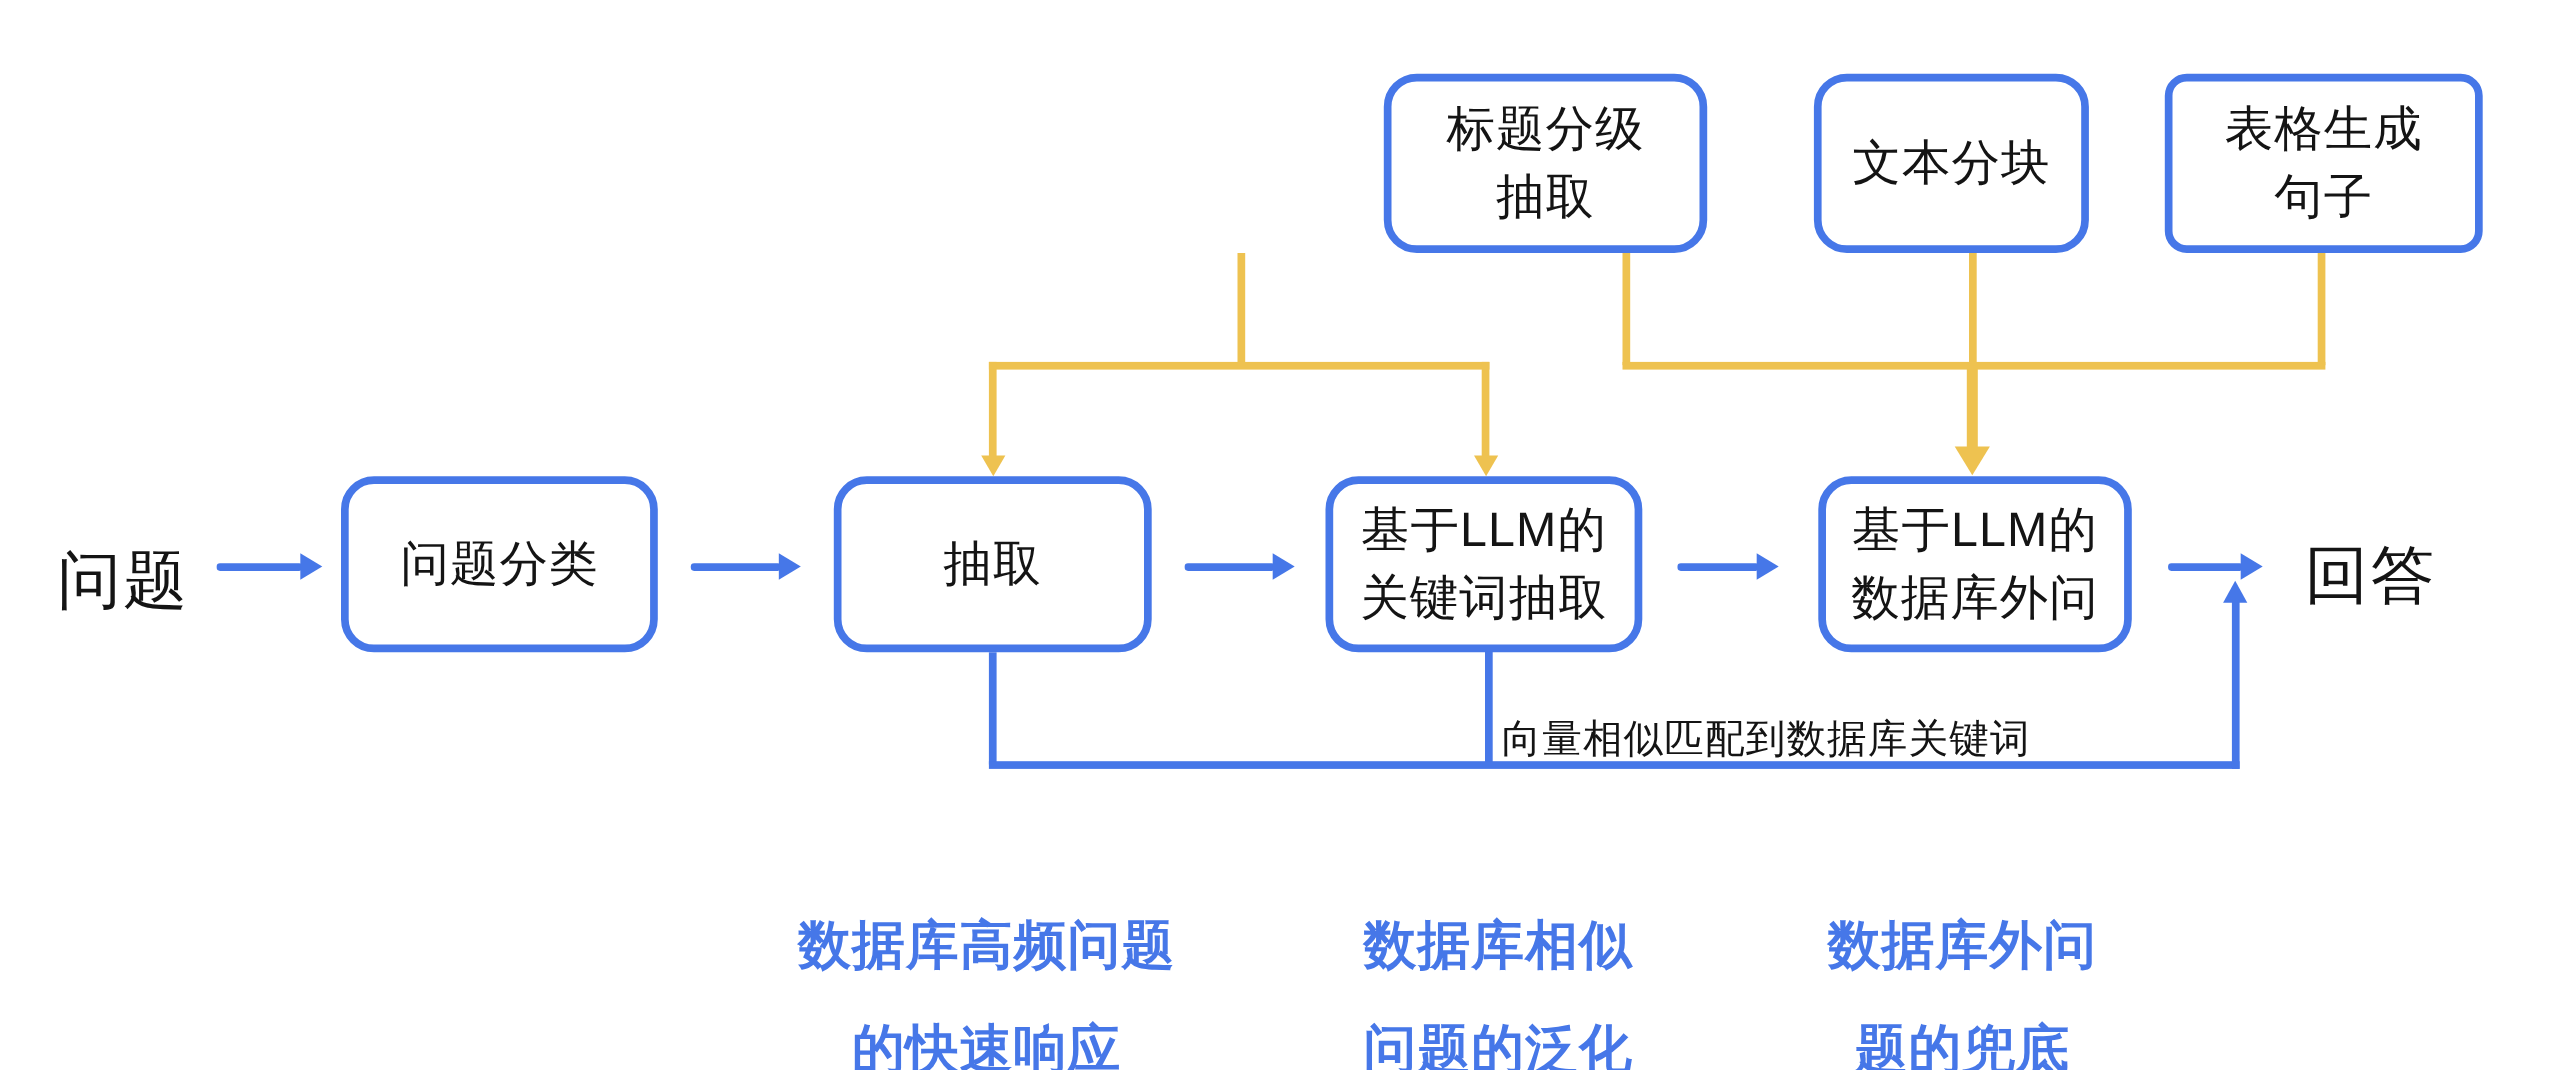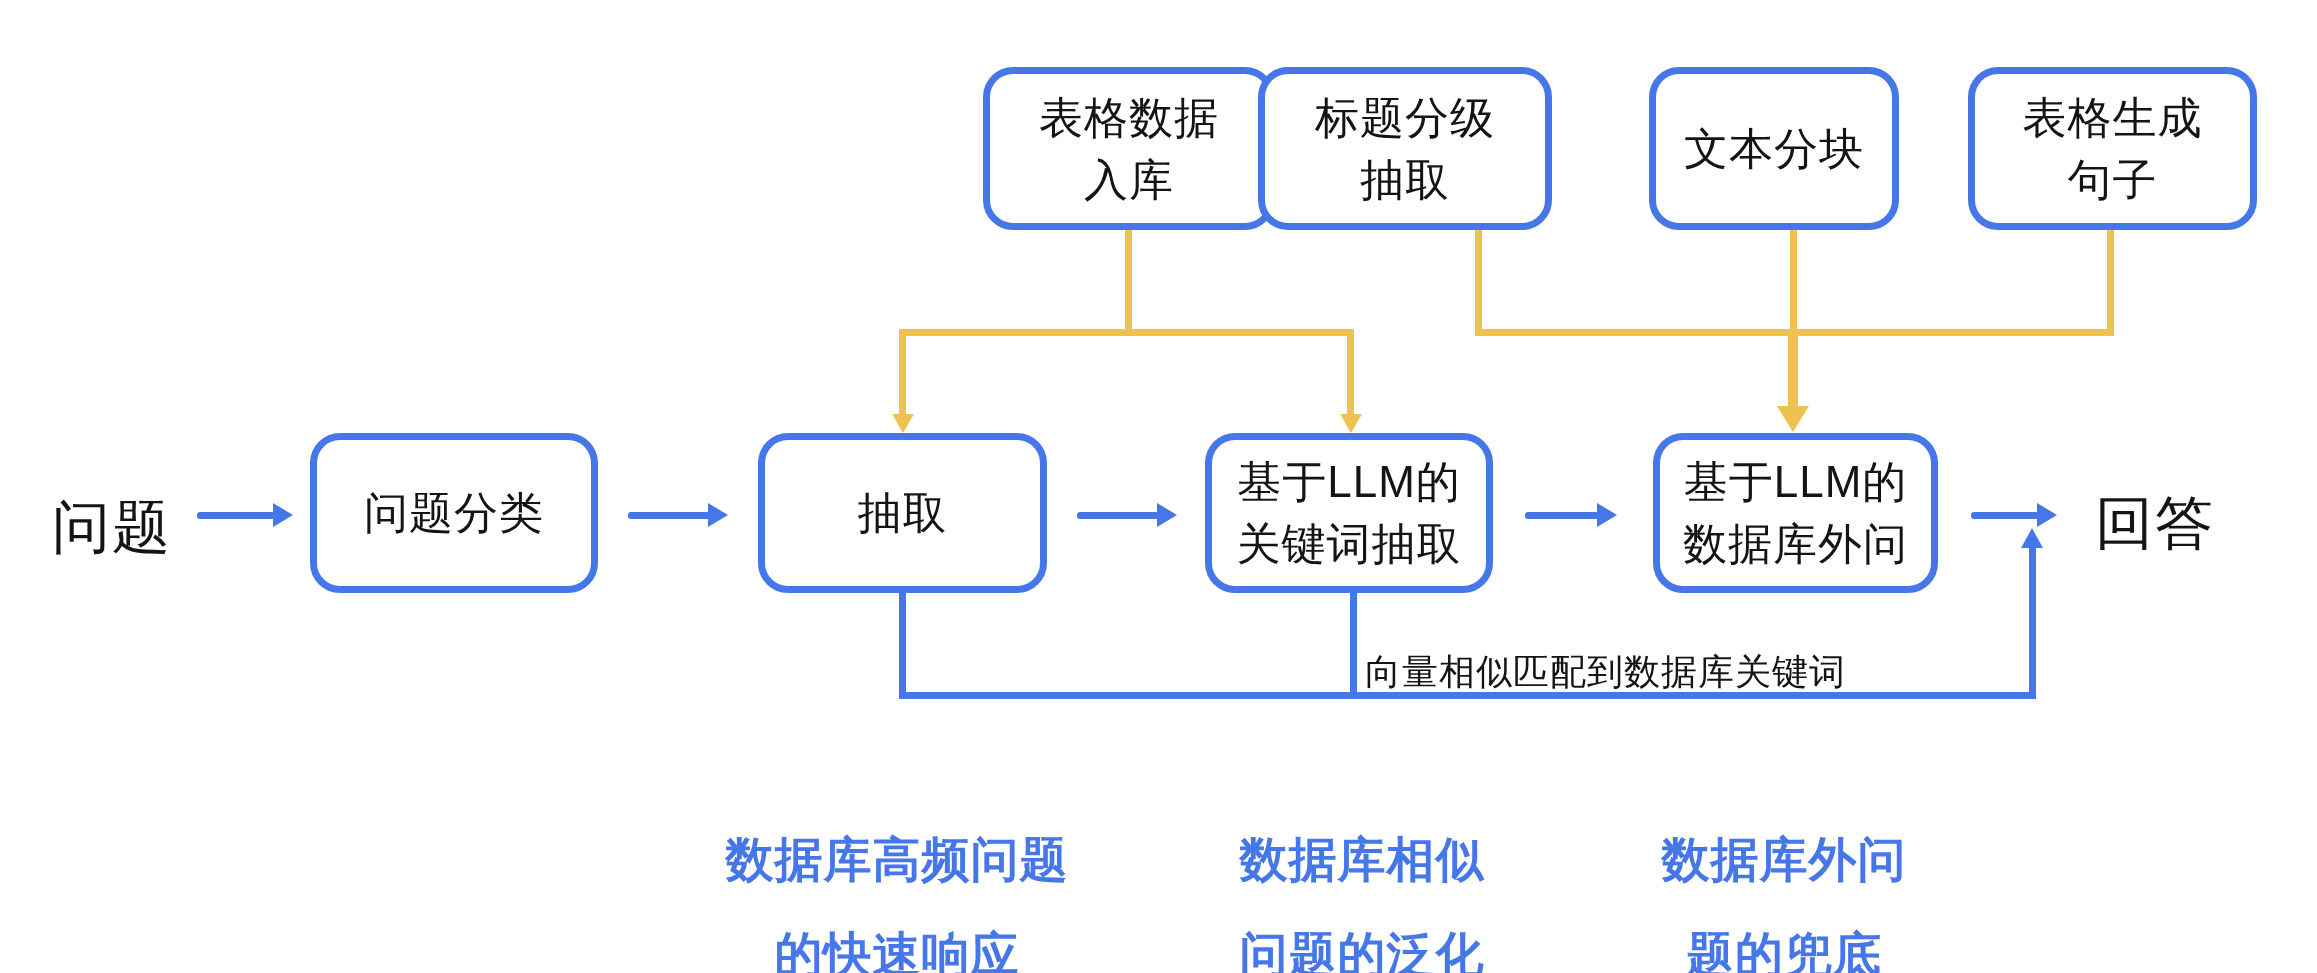--- a/index.html
+++ b/index.html
@@ -70,32 +70,28 @@
     line-height:95px;
     letter-spacing:1px;
   }
   .caption span{display:block;}
 </style>
 </head>
 <body>
 
 <div id="canvas">
 
-  <div class="node" style="left:983px;top:67px;width:292px;height:163px;">
-    <span>表格数据</span>
-    <span>入库</span>
-  </div>
   <div class="node" style="left:1258px;top:67px;width:294px;height:163px;">
     <span>标题分级</span>
     <span>抽取</span>
   </div>
   <div class="node" style="left:1649px;top:67px;width:250px;height:163px;">
     <span>文本分块</span>
   </div>
-  <div class="node" style="left:1968px;top:67px;width:289px;height:163px;">
+  <div class="node" style="left:1968px;top:67px;width:289px;height:163px;border-radius:20px;">
     <span>表格生成</span>
     <span>句子</span>
   </div>
 
   <div class="seg" style="left:1125px;top:230px;width:7px;height:102px;"></div>
   <div class="seg" style="left:899px;top:329px;width:455px;height:7px;"></div>
   <div class="seg" style="left:899px;top:329px;width:7px;height:88px;"></div>
   <div class="tip-down" style="left:892px;top:414px;"></div>
   <div class="seg" style="left:1347px;top:329px;width:7px;height:88px;"></div>
   <div class="tip-down" style="left:1340px;top:414px;"></div>

